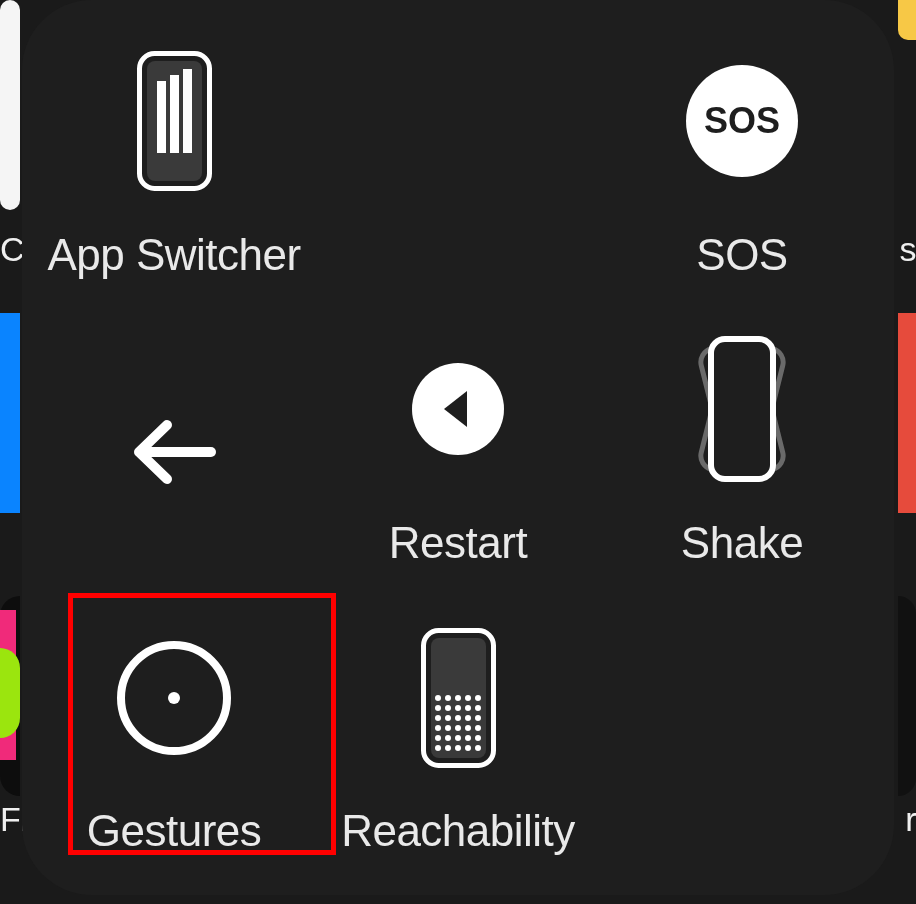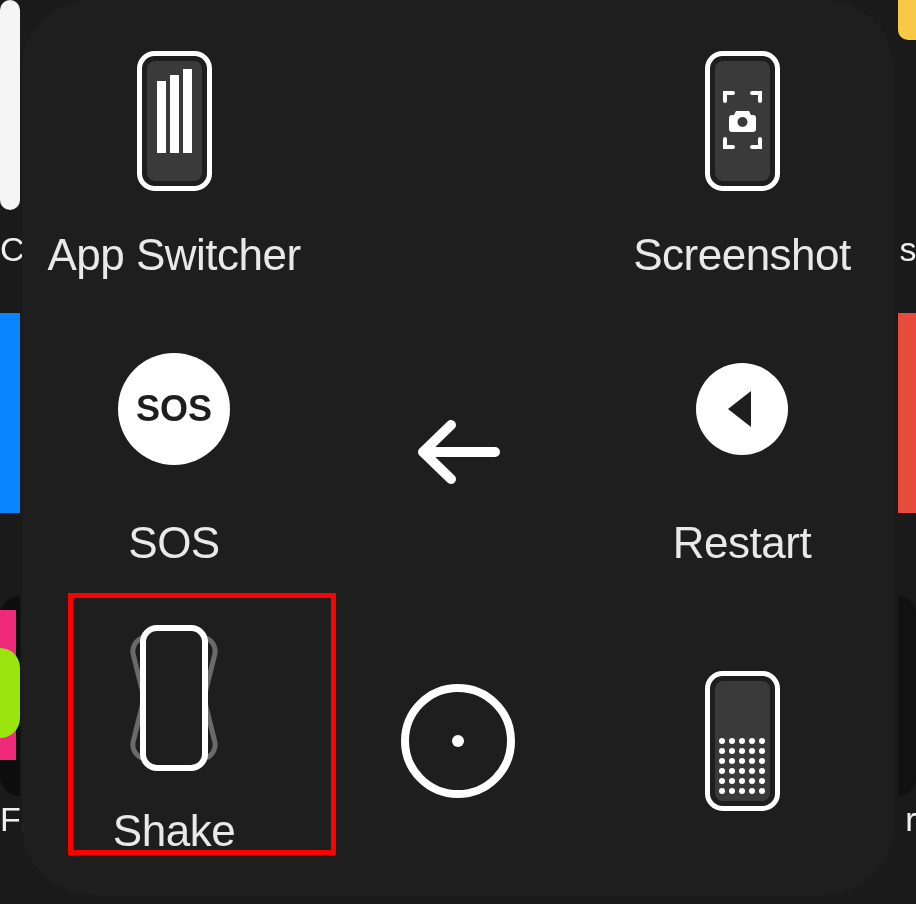--- a/index.html
+++ b/index.html
@@ -120,37 +120,20 @@
         <rect x="20" y="30" width="9" height="72" fill="#fff"></rect>
         <rect x="33" y="24" width="9" height="78" fill="#fff"></rect>
         <rect x="46" y="18" width="9" height="84" fill="#fff"></rect>
       </svg>
     </div>
     <div class="label">App Switcher</div>
   </div>
 
   <div class="cell"></div>
 
-  <div class="cell">
-    <div class="icon-wrap">
-      <svg width="75" height="140" viewBox="0 0 75 140">
-        <rect x="2.5" y="2.5" width="70" height="135" rx="15" ry="15" fill="none" stroke="#fff" stroke-width="5"></rect>
-        <rect x="10" y="10" width="55" height="120" rx="8" fill="#3a3a3a"></rect>
-
-        <path d="M20 50 L20 42 L28 42" fill="none" stroke="#fff" stroke-width="4" stroke-linecap="round"></path>
-        <path d="M47 42 L55 42 L55 50" fill="none" stroke="#fff" stroke-width="4" stroke-linecap="round"></path>
-        <path d="M55 88 L55 96 L47 96" fill="none" stroke="#fff" stroke-width="4" stroke-linecap="round"></path>
-        <path d="M28 96 L20 96 L20 88" fill="none" stroke="#fff" stroke-width="4" stroke-linecap="round"></path>
-
-        <path d="M29 64 L31 60 L44 60 L46 64 L48 64 Q51 64 51 67 L51 78 Q51 81 48 81 L27 81 Q24 81 24 78 L24 67 Q24 64 27 64 Z" fill="#fff"></path>
-        <circle cx="37.5" cy="71" r="5" fill="#3a3a3a"></circle>
-      </svg>
-    </div>
-    <div class="label">Screenshot</div>
-  </div>
 
   <div class="cell">
     <div class="icon-wrap">
       <svg width="116" height="116" viewBox="0 0 116 116">
         <circle cx="58" cy="58" r="56" fill="#fff"></circle>
         <text x="58" y="70" text-anchor="middle" font-family="-apple-system, Arial" font-size="36" font-weight="800" fill="#1e1e1e">SOS</text>
       </svg>
     </div>
     <div class="label">SOS</div>
   </div>
@@ -192,20 +175,21 @@
     <div class="label">Shake</div>
   </div>
 
   <div class="cell">
     <div class="icon-wrap">
       <svg width="118" height="118" viewBox="0 0 118 118">
         <circle cx="59" cy="59" r="53" fill="none" stroke="#fff" stroke-width="8"></circle>
         <circle cx="59" cy="59" r="6" fill="#fff"></circle>
       </svg>
     </div>
+    <div class="label">Gestures</div>
   </div>
 
   <div class="cell">
     <div class="icon-wrap">
       <svg width="75" height="140" viewBox="0 0 75 140">
         <rect x="2.5" y="2.5" width="70" height="135" rx="15" ry="15" fill="none" stroke="#fff" stroke-width="5"></rect>
         <rect x="10" y="10" width="55" height="120" rx="8" fill="#3a3a3a"></rect>
 
         <g fill="#fff">
 
@@ -235,17 +219,18 @@
             <circle cx="47" cy="110" r="3"></circle>
             <circle cx="57" cy="110" r="3"></circle>
           <circle cx="17" cy="120" r="3"></circle>
             <circle cx="27" cy="120" r="3"></circle>
             <circle cx="37" cy="120" r="3"></circle>
             <circle cx="47" cy="120" r="3"></circle>
             <circle cx="57" cy="120" r="3"></circle>
         </g>
       </svg>
     </div>
+    <div class="label">Reachability</div>
   </div>
 
 </div>
 
 <div class="highlight-box"></div>
 
 </body></html>

